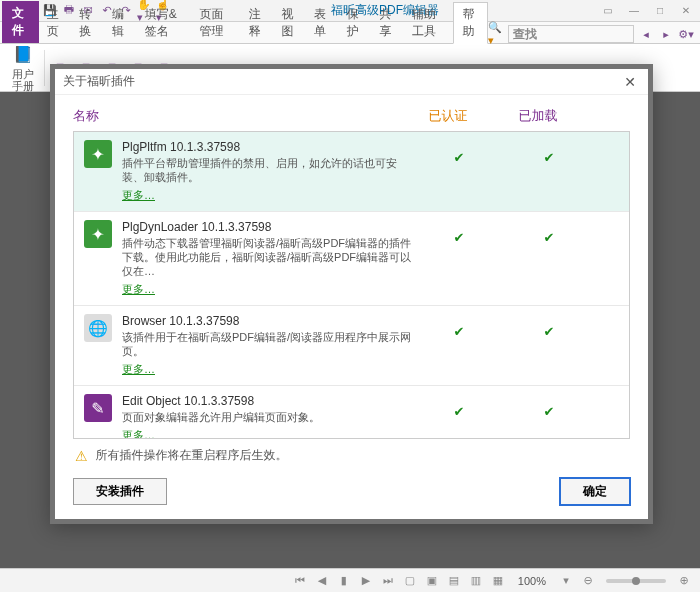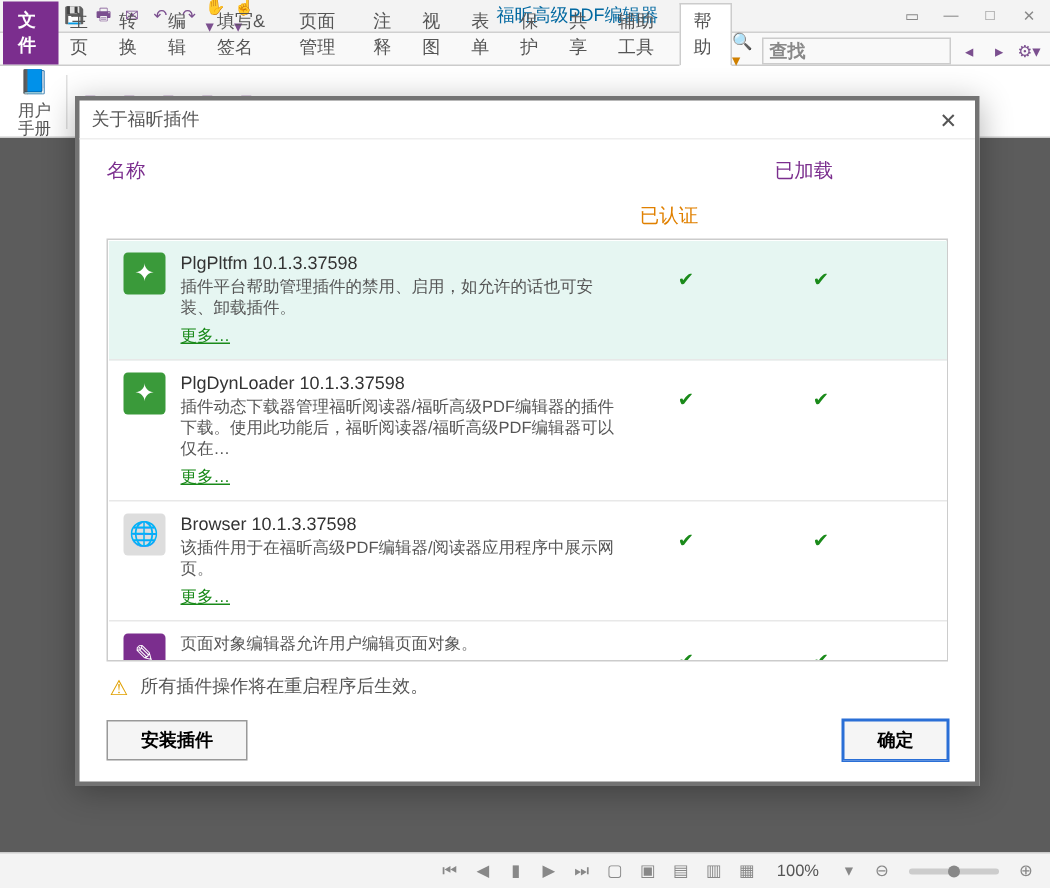--- a/index.html
+++ b/index.html
@@ -22,27 +22,27 @@
   .big-btn .lbl { font-size:11px; color:#555; text-align:center; line-height:12px;}
   .vsep { width:1px; height:36px; background:#e0e0e0; margin:0 4px;}
   .smallrow { display:flex; gap:6px; padding-left:2px;}
   .small-ic { width:20px; height:18px; display:flex; align-items:center; justify-content:center; color:#8a5a9e; font-size:13px;}
   .doc-area { position:absolute; top:92px; left:0; right:0; bottom:24px; background:#5c5c5c;}
   .statusbar { position:absolute; bottom:0; left:0; right:0; height:24px; background:#f3f3f3; border-top:1px solid #ccc; display:flex; align-items:center; justify-content:flex-end; gap:6px; padding:0 8px; color:#888; font-size:11px;}
   .sb-btn { width:16px; text-align:center;}
   .zoom-slider { width:60px; height:4px; background:#ccc; border-radius:2px; position:relative; margin:0 4px;}
   .zoom-thumb { width:8px; height:8px; background:#888; border-radius:50%; position:absolute; top:-2px; left:26px;}
   
-  .dialog { position:absolute; top:64px; left:50px; width:603px; height:460px; background:#fff; border:3px solid #737373; box-shadow:0 4px 20px rgba(0,0,0,.3); display:flex; flex-direction:column;}
+  .dialog { position:absolute; top:64px; left:50px; width:603px; height:460px; background:#fff; border:5px solid #737373; box-shadow:0 4px 20px rgba(0,0,0,.3); display:flex; flex-direction:column;}
   .dlg-title { height:26px; display:flex; align-items:center; padding:0 8px; font-size:12px; color:#555; border-bottom:1px solid #eee;}
   .close-x { margin-left:auto; font-size:14px; color:#555; cursor:pointer; padding:0 4px;}
   .dlg-body { flex:1; padding:8px 18px 0 18px; display:flex; flex-direction:column; overflow:hidden;}
   .col-headers { display:flex; padding:4px 0 6px 0; font-size:13px; font-weight:normal;}
   .col-name { width:330px; color:#7b2e8e;}
-  .col-cert { width:90px; text-align:center; color:#e08000;margin-top:30px;}
+  .col-cert { width:90px; text-align:center; color:#e08000;}
   .col-load { width:90px; text-align:center; color:#7b2e8e;}
   .plugin-list { border:1px solid #ccc; flex:1; overflow-y:auto; background:#fff;}
   .plugin-row { display:flex; padding:8px 10px; border-bottom:1px solid #e8e8e8;}
   .plugin-row.sel { background:#e6f6f2;}
   .plugin-icon { width:28px; height:28px; margin-right:10px; flex-shrink:0; border-radius:3px; display:flex; align-items:center; justify-content:center; color:#fff; font-size:16px;}
   .pi-green { background:#3a9a3a;}
   .pi-globe { background:#ddd; color:#777;}
   .pi-purple { background:#7b2e8e;}
   .plugin-main { width:292px;}
   .plugin-title { font-size:12px; font-weight:normal; color:#333; margin-bottom:2px;}
@@ -174,21 +174,21 @@
           <div class="chk">✔</div>
         </div>
         <div class="plugin-row">
           <div class="plugin-icon pi-globe">🌐</div>
           <div class="plugin-main"><div class="plugin-title">Browser  10.1.3.37598</div><div class="plugin-desc">该插件用于在福昕高级PDF编辑器/阅读器应用程序中展示网页。</div><span class="plugin-more">更多…</span></div>
           <div class="chk">✔</div>
           <div class="chk">✔</div>
         </div>
         <div class="plugin-row">
           <div class="plugin-icon pi-purple">✎</div>
-          <div class="plugin-main"><div class="plugin-desc">页面对象编辑器允许用户编辑页面对象。</div><span class="plugin-more">更多…</span></div>
+          <div class="plugin-main"><div class="plugin-title">Edit Object  10.1.3.37598</div><div class="plugin-desc">页面对象编辑器允许用户编辑页面对象。</div><span class="plugin-more">更多…</span></div>
           <div class="chk">✔</div>
           <div class="chk">✔</div>
         </div>
       </div>
     <div class="warn-row">
       <span class="warn-ic">⚠</span>
       <span>所有插件操作将在重启程序后生效。</span>
     </div>
   </div>
   <div class="dlg-buttons">

